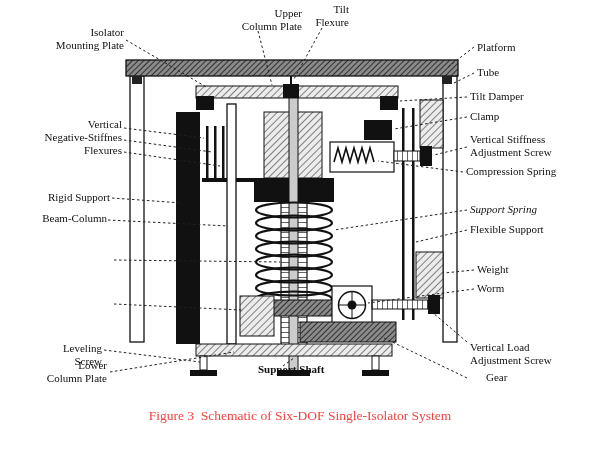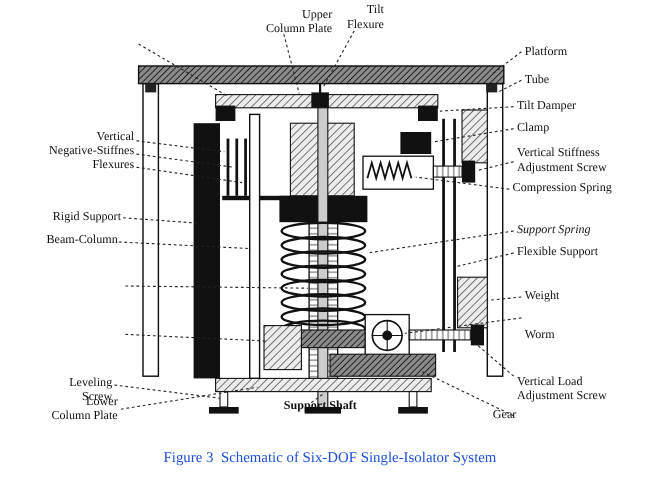--- a/index.html
+++ b/index.html
@@ -3,21 +3,21 @@
 <meta charset="utf-8">
 <style>
   html,body{margin:0;padding:0;background:#ffffff;}
   .figure{position:relative;width:600px;height:457px;background:#ffffff;
           font-family:"Liberation Serif", serif;color:#111;overflow:hidden;}
   .figure svg{position:absolute;left:0;top:0;}
   .lbl{position:absolute;font-size:11px;line-height:1.18;white-space:pre-line;color:#111;}
   .lbl.r{text-align:right;}
   .lbl.c{text-align:right;}
   .caption{position:absolute;left:0;top:408px;width:600px;text-align:center;
-           font-size:13.5px;white-space:pre;color:#1d4ed8;}
+           font-size:13.5px;white-space:pre;color:#ef4444;}
 </style>
 </head>
 <body>
 
 <div class="figure">
 
   <svg width="600" height="457" viewBox="0 0 600 457">
     <defs>
       <pattern id="hatch" patternUnits="userSpaceOnUse" width="5" height="5" patternTransform="rotate(45)">
         <rect width="5" height="5" fill="#ececec"></rect>
@@ -169,42 +169,44 @@
       <line x1="467" y1="210" x2="334" y2="230"></line>
       <line x1="467" y1="230" x2="416" y2="242"></line>
       <line x1="474" y1="270" x2="444" y2="273"></line>
       <line x1="474" y1="289" x2="368" y2="303"></line>
       <line x1="467" y1="342" x2="432" y2="312"></line>
       <line x1="467" y1="378" x2="384" y2="338"></line>
       <line x1="283" y1="366" x2="294" y2="358"></line>
     </g>
   </svg>
 
+  <div class="lbl r" style="right:476px;top:26px;">Isolator
+Mounting Plate</div>
   <div class="lbl c" style="left:212px;top:7px;width:90px;">Upper
 Column Plate</div>
   <div class="lbl c" style="left:297px;top:3px;width:52px;">Tilt
 Flexure</div>
   <div class="lbl" style="left:477px;top:41px;">Platform</div>
   <div class="lbl" style="left:477px;top:66px;">Tube</div>
   <div class="lbl" style="left:470px;top:90px;">Tilt Damper</div>
   <div class="lbl" style="left:470px;top:110px;">Clamp</div>
   <div class="lbl" style="left:470px;top:133px;">Vertical Stiffness
 Adjustment Screw</div>
   <div class="lbl" style="left:466px;top:165px;">Compression Spring</div>
   <div class="lbl r" style="right:478px;top:118px;">Vertical
 Negative-Stiffnes
 Flexures</div>
   <div class="lbl r" style="right:490px;top:191px;">Rigid Support</div>
   <div class="lbl r" style="right:493px;top:212px;">Beam-Column</div>
   <div class="lbl" style="left:470px;top:203px;font-style:italic;">Support Spring</div>
   <div class="lbl" style="left:470px;top:223px;">Flexible Support</div>
   <div class="lbl" style="left:477px;top:263px;">Weight</div>
-  <div class="lbl" style="left:477px;top:282px;margin-top:16px;">Worm</div>
+  <div class="lbl" style="left:477px;top:282px;">Worm</div>
   <div class="lbl r" style="right:498px;top:342px;margin-left:36px;">Leveling Screw</div>
   <div class="lbl r" style="right:493px;top:359px;">Lower
 Column Plate</div>
   <div class="lbl" style="left:258px;top:363px;font-weight:bold;">Support Shaft</div>
   <div class="lbl" style="left:470px;top:330px;margin-top:11px;">Vertical Load
 Adjustment Screw</div>
-  <div class="lbl" style="left:448px;top:371px;">Gear</div>
+  <div class="lbl" style="left:486px;top:371px;">Gear</div>
 
   <div class="caption">Figure 3  Schematic of Six-DOF Single-Isolator System</div>
 </div>
 
 </body></html>

